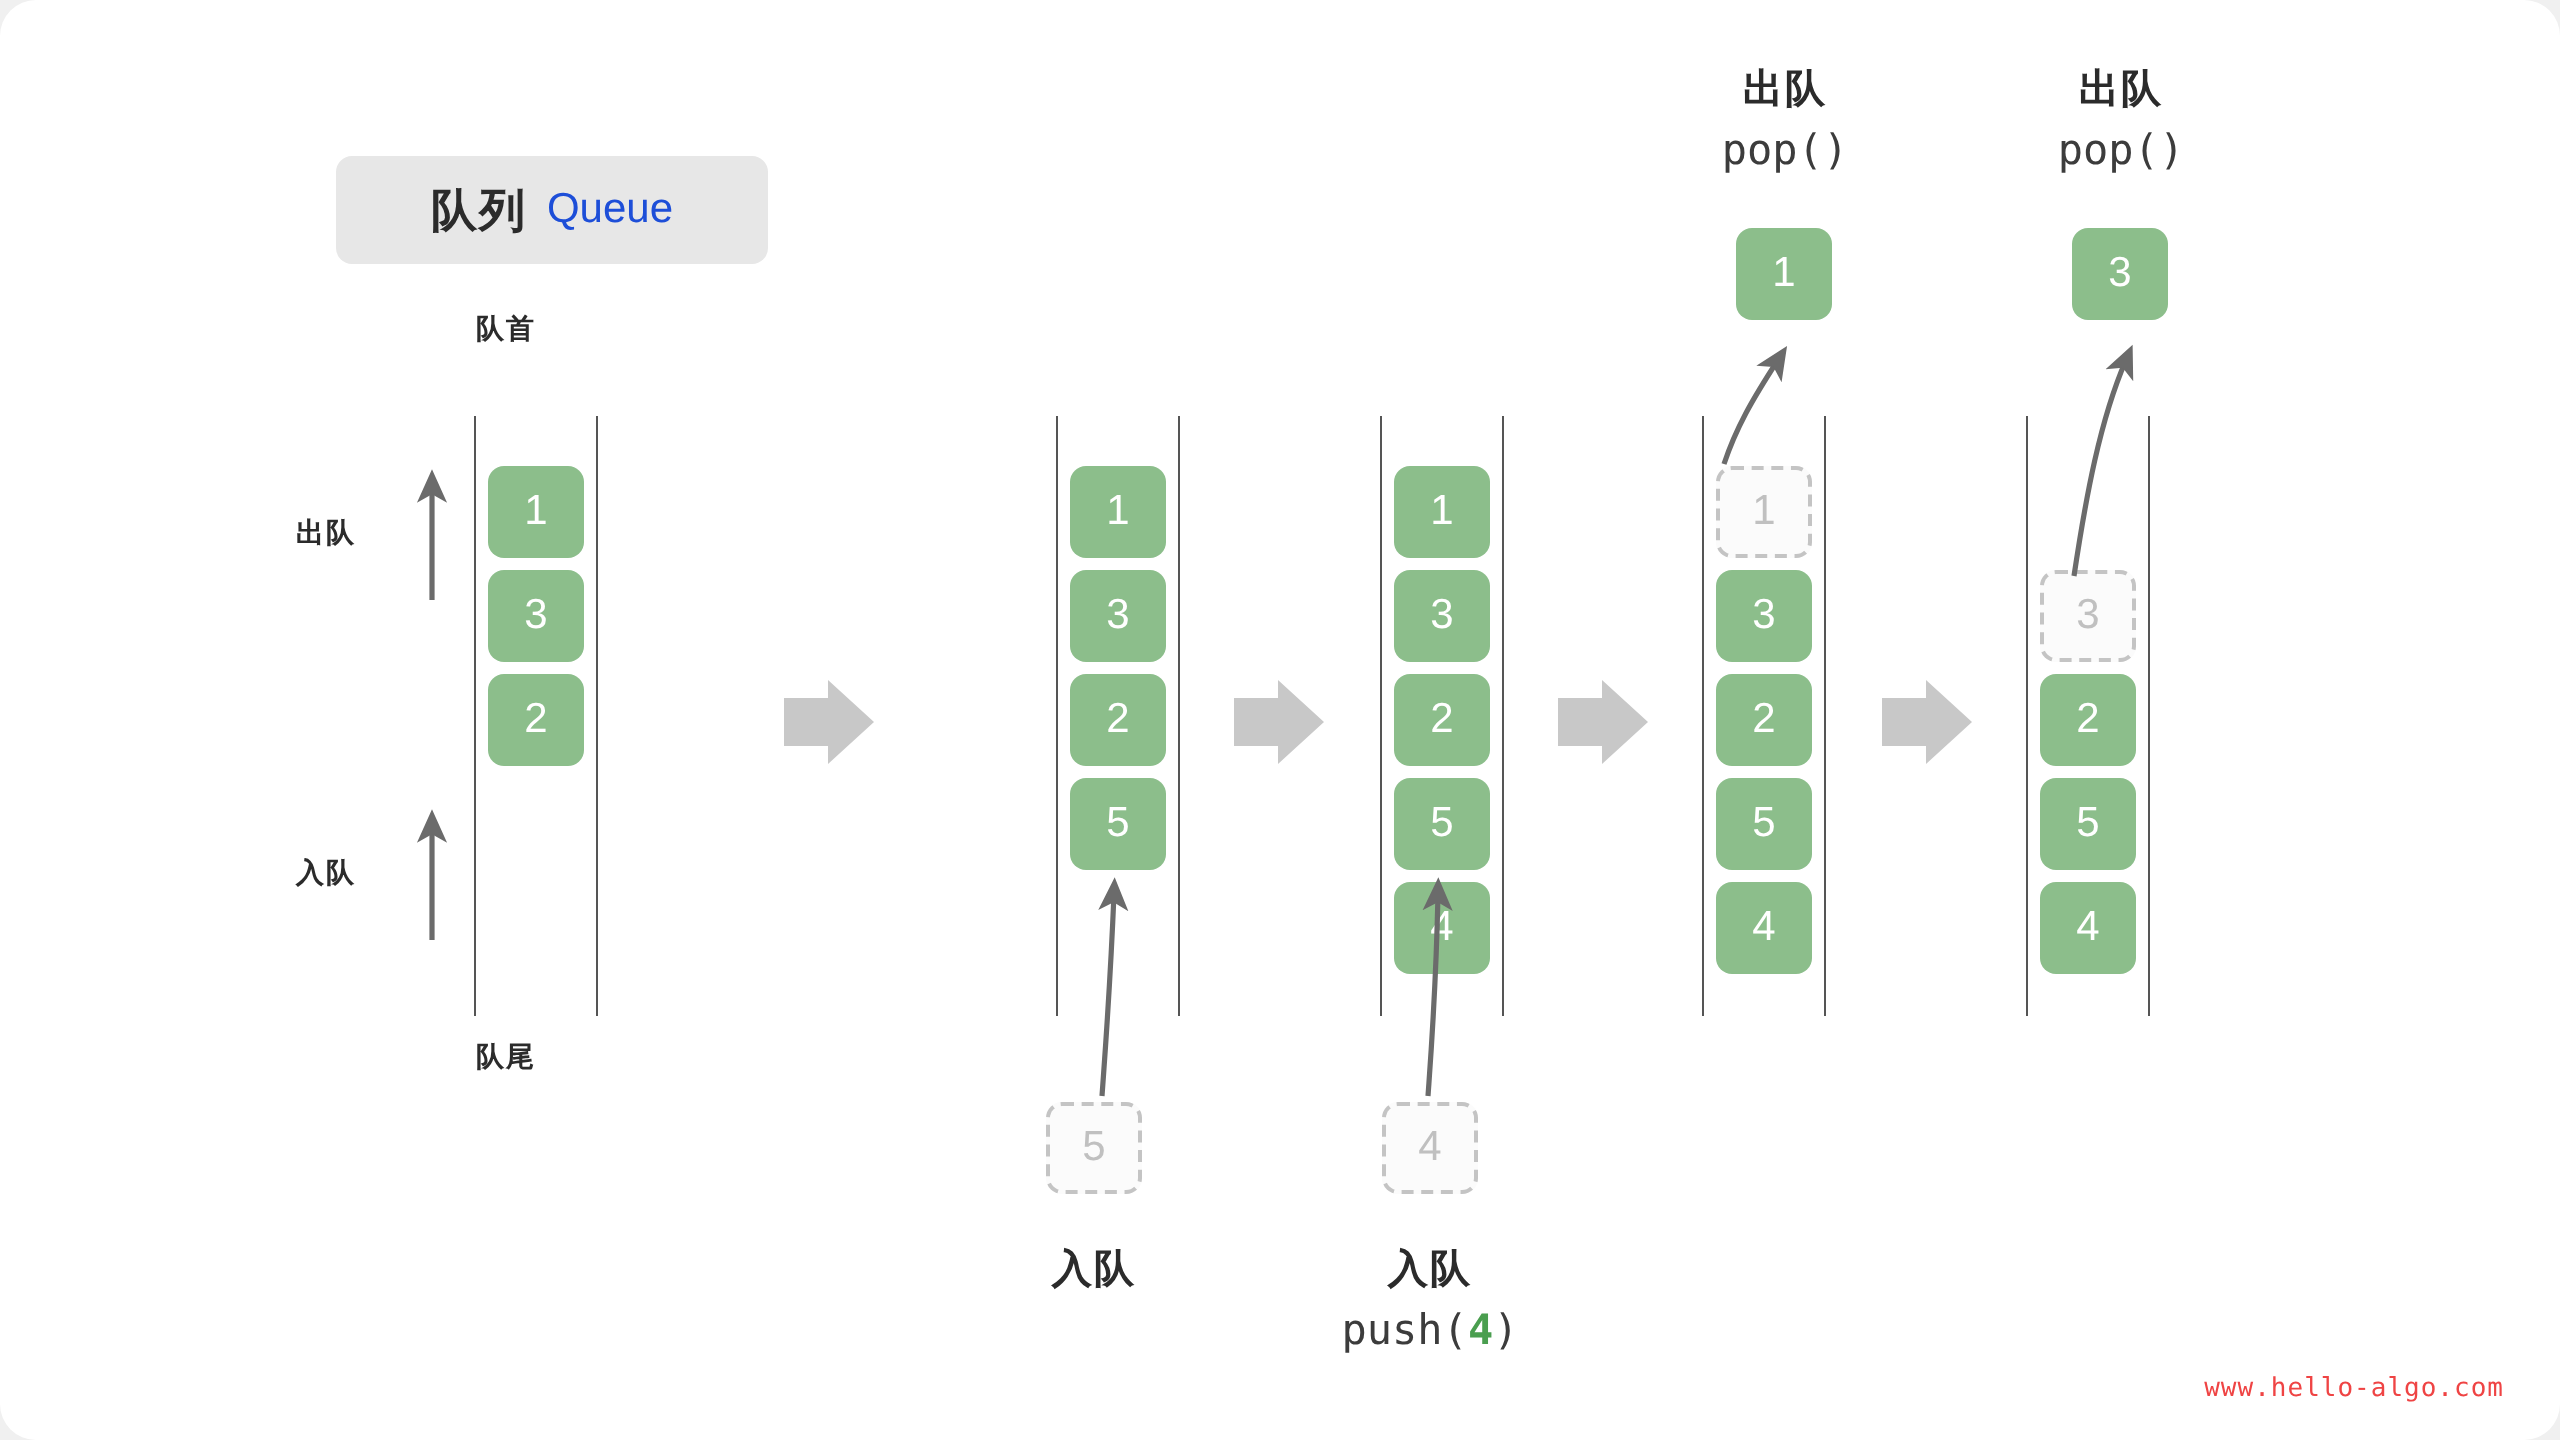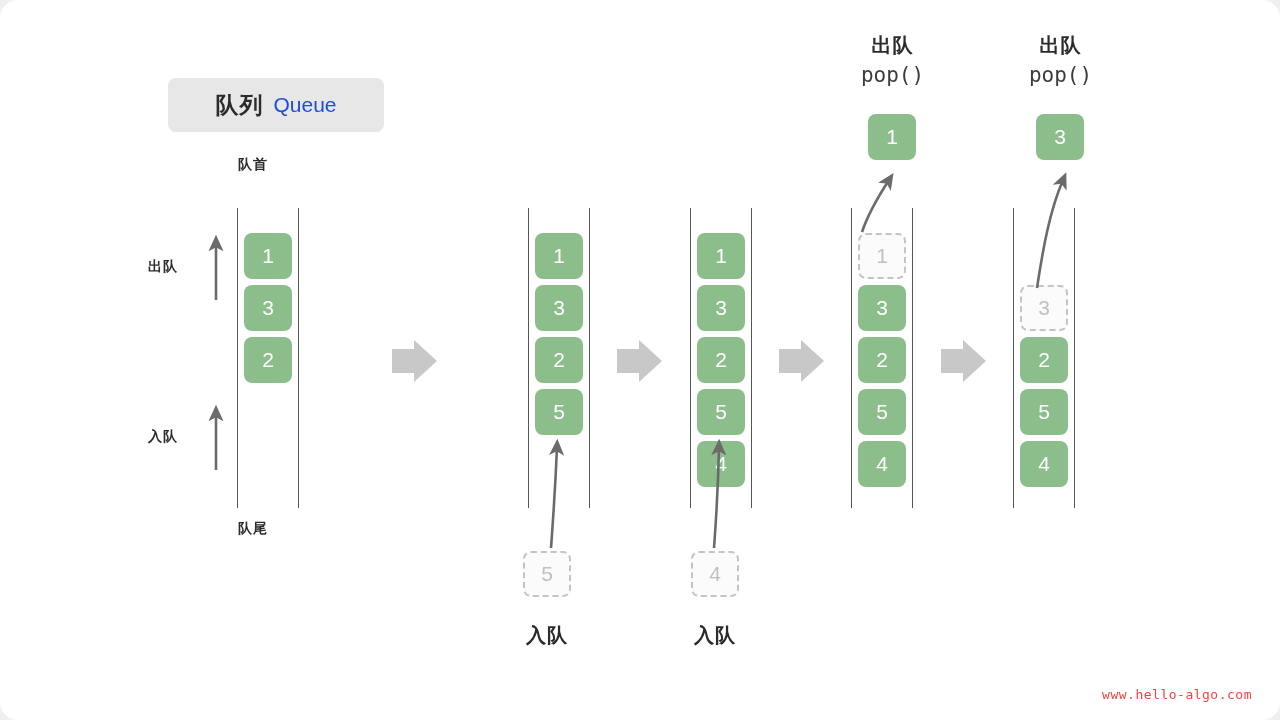--- a/index.html
+++ b/index.html
@@ -183,20 +183,21 @@
     <div class="rail right"></div>
     <div class="cell filled" style="left:7px; top:25px;">1</div>
     <div class="cell filled" style="left:7px; top:77px;">3</div>
     <div class="cell filled" style="left:7px; top:129px;">2</div>
     <div class="cell filled" style="left:7px; top:181px;">5</div>
     <div class="cell filled" style="left:7px; top:233px;">4</div>
   </div>
   <div class="cell ghost" style="left:691px; top:551px;">4</div>
   <div class="op-label" style="left:630px; top:620px; width:170px;">
     <span class="cn">入队</span>
+    <span class="code"><span>push(</span><span class="arg">4</span><span>)</span></span>
   </div>
 
   <div class="channel" style="left:851px; top:208px; width:62px; height:300px;">
     <div class="rail left"></div>
     <div class="rail right"></div>
     <div class="cell ghost" style="left:7px; top:25px;">1</div>
     <div class="cell filled" style="left:7px; top:77px;">3</div>
     <div class="cell filled" style="left:7px; top:129px;">2</div>
     <div class="cell filled" style="left:7px; top:181px;">5</div>
     <div class="cell filled" style="left:7px; top:233px;">4</div>

